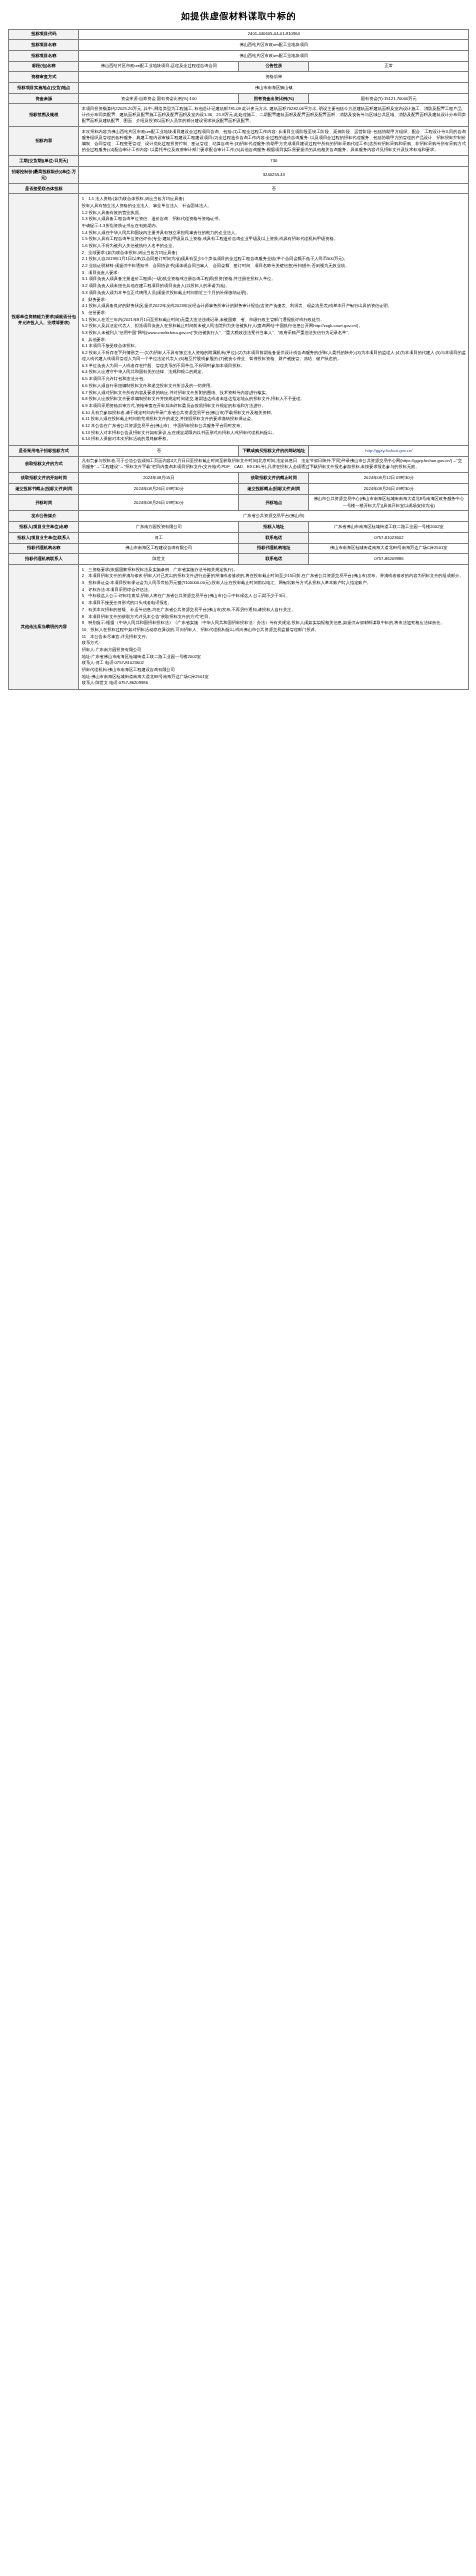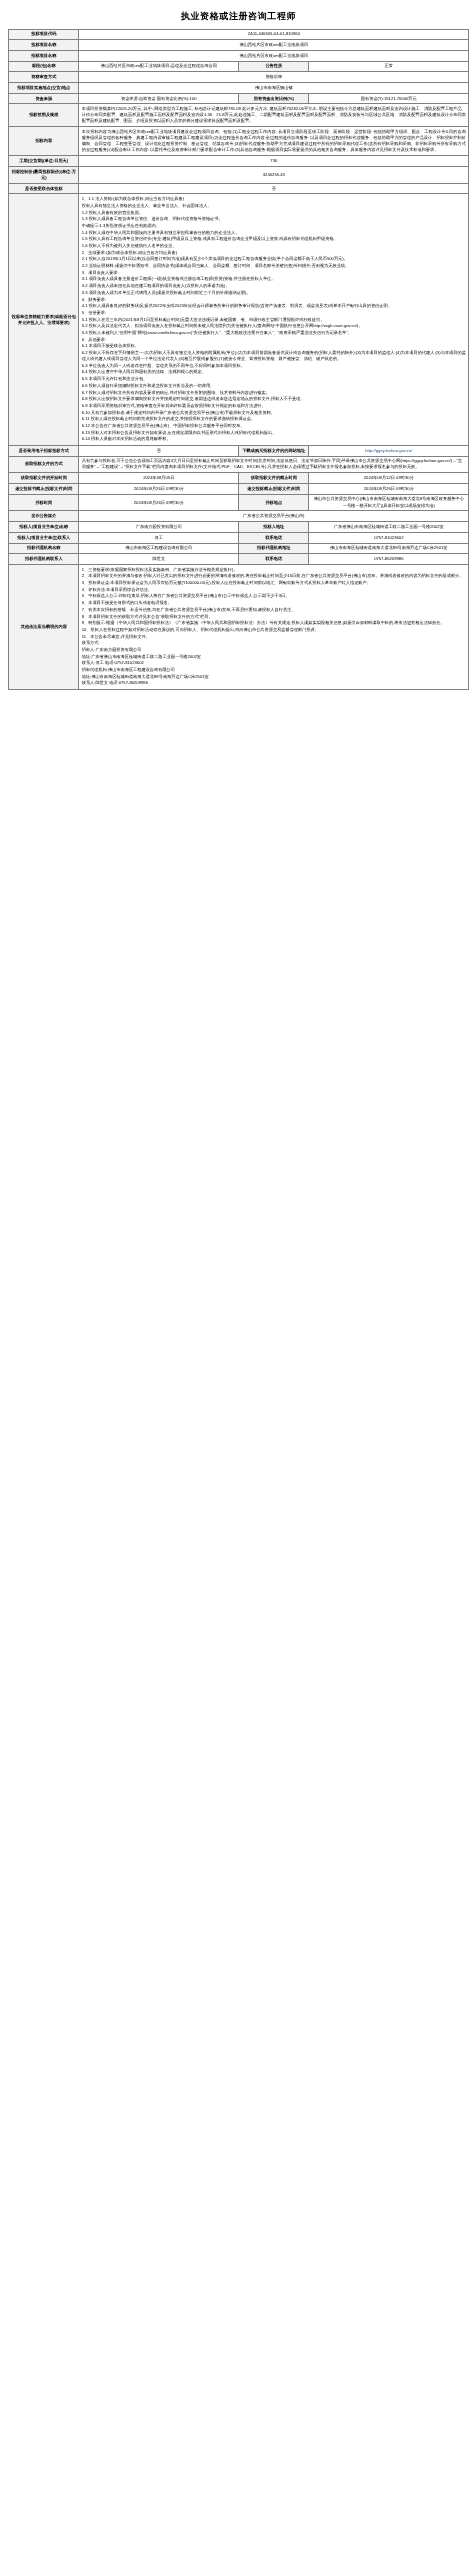--- a/index.html
+++ b/index.html
@@ -13,21 +13,21 @@
   .big-body{font-size:3.9px;line-height:1.5;text-align:justify;}
   .big-body p{margin:0 0 0.6px 0;}
   .link{color:#1a4fa0;word-break:break-all;}
   .tiny{font-size:3.8px;line-height:1.5;}
 </style>
 </head>
 <body>
 
 <div class="page">
 
-  <div class="title">执业资格或注册咨询工程师</div>
+  <div class="title">如提供虚假材料谋取中标的</div>
 
   <table class="main">
     <colgroup>
       <col style="width:70px">
       <col style="width:160px">
       <col style="width:70px">
       <col style="width:160px">
     </colgroup>
 
     <tbody>

